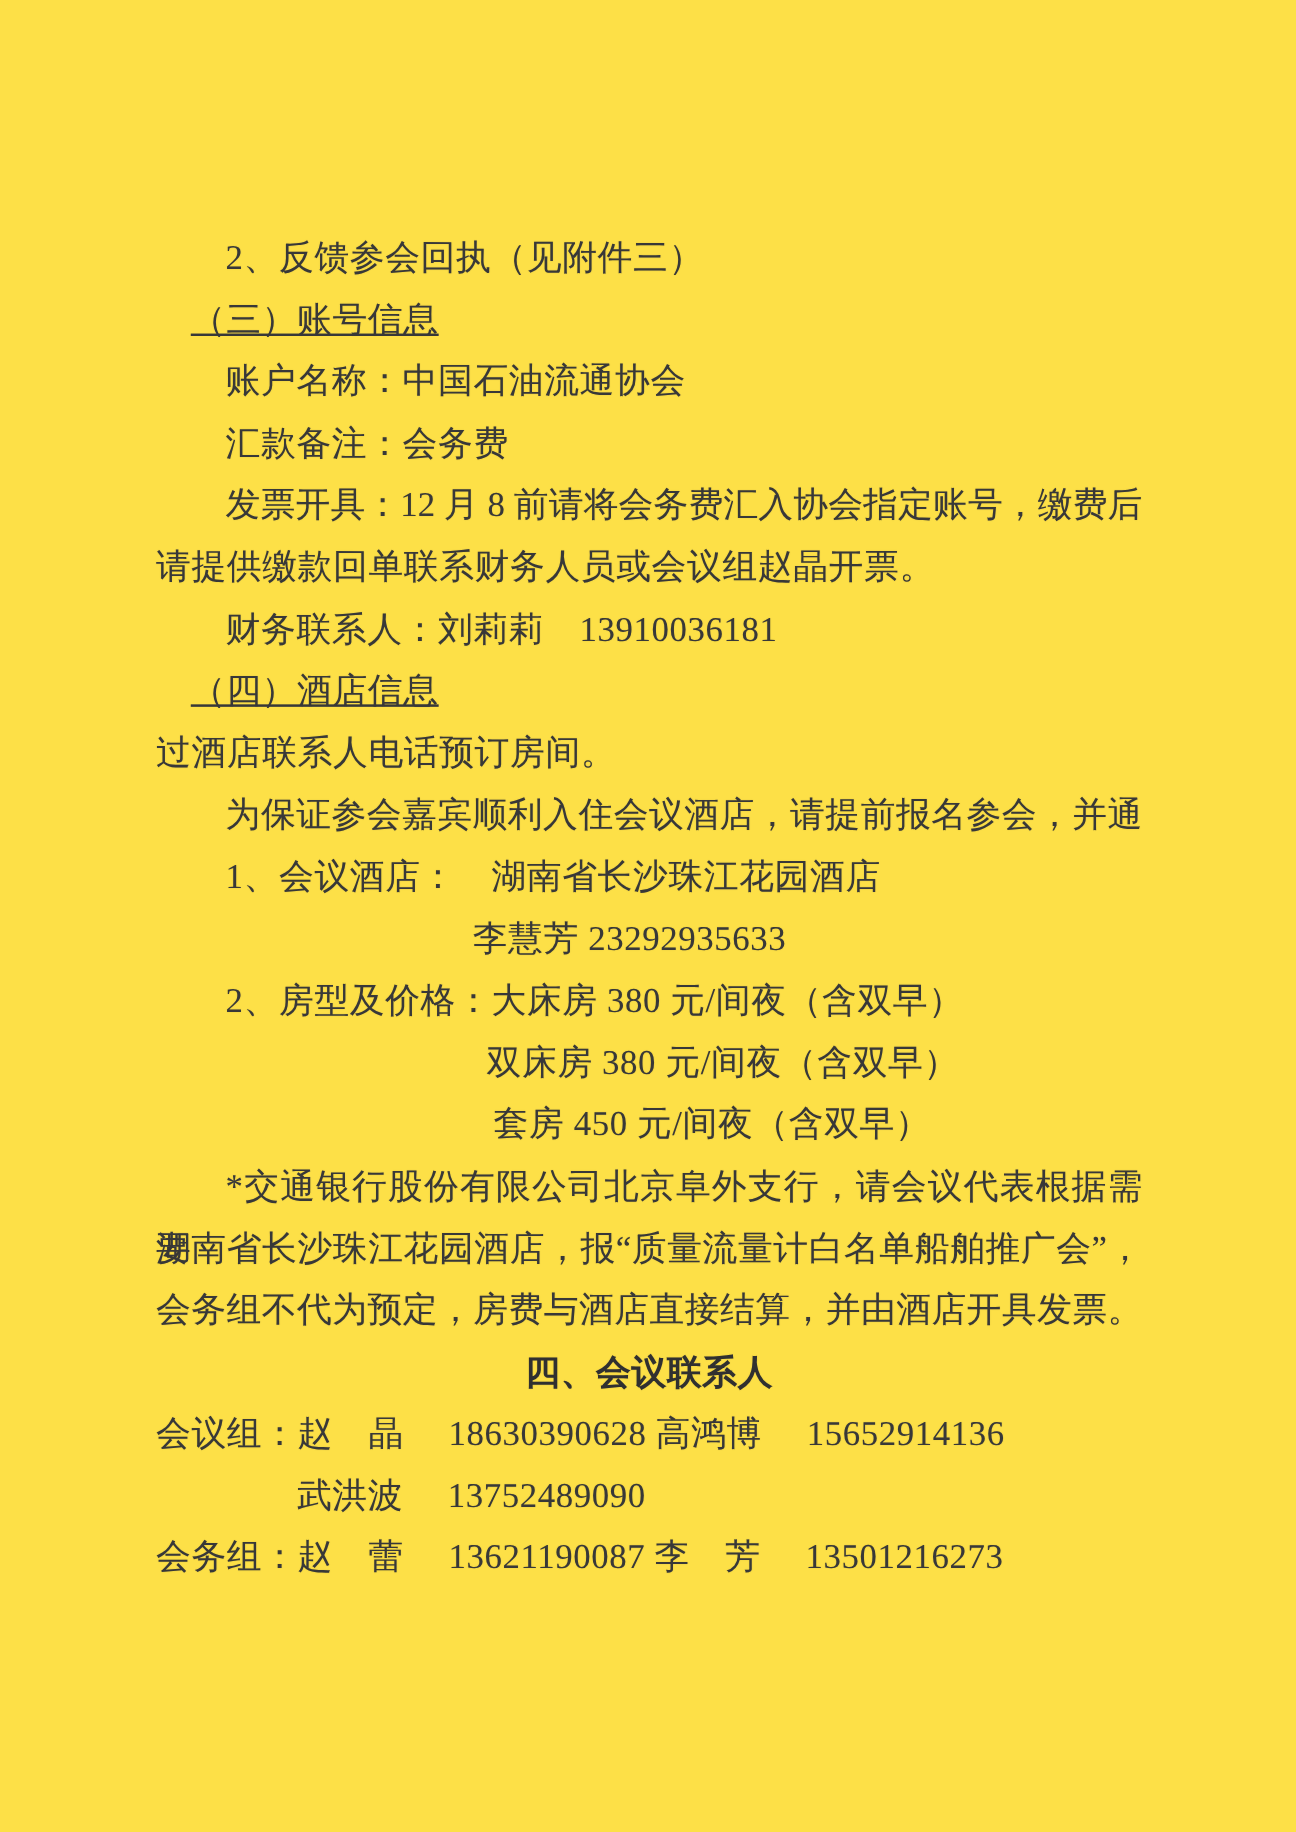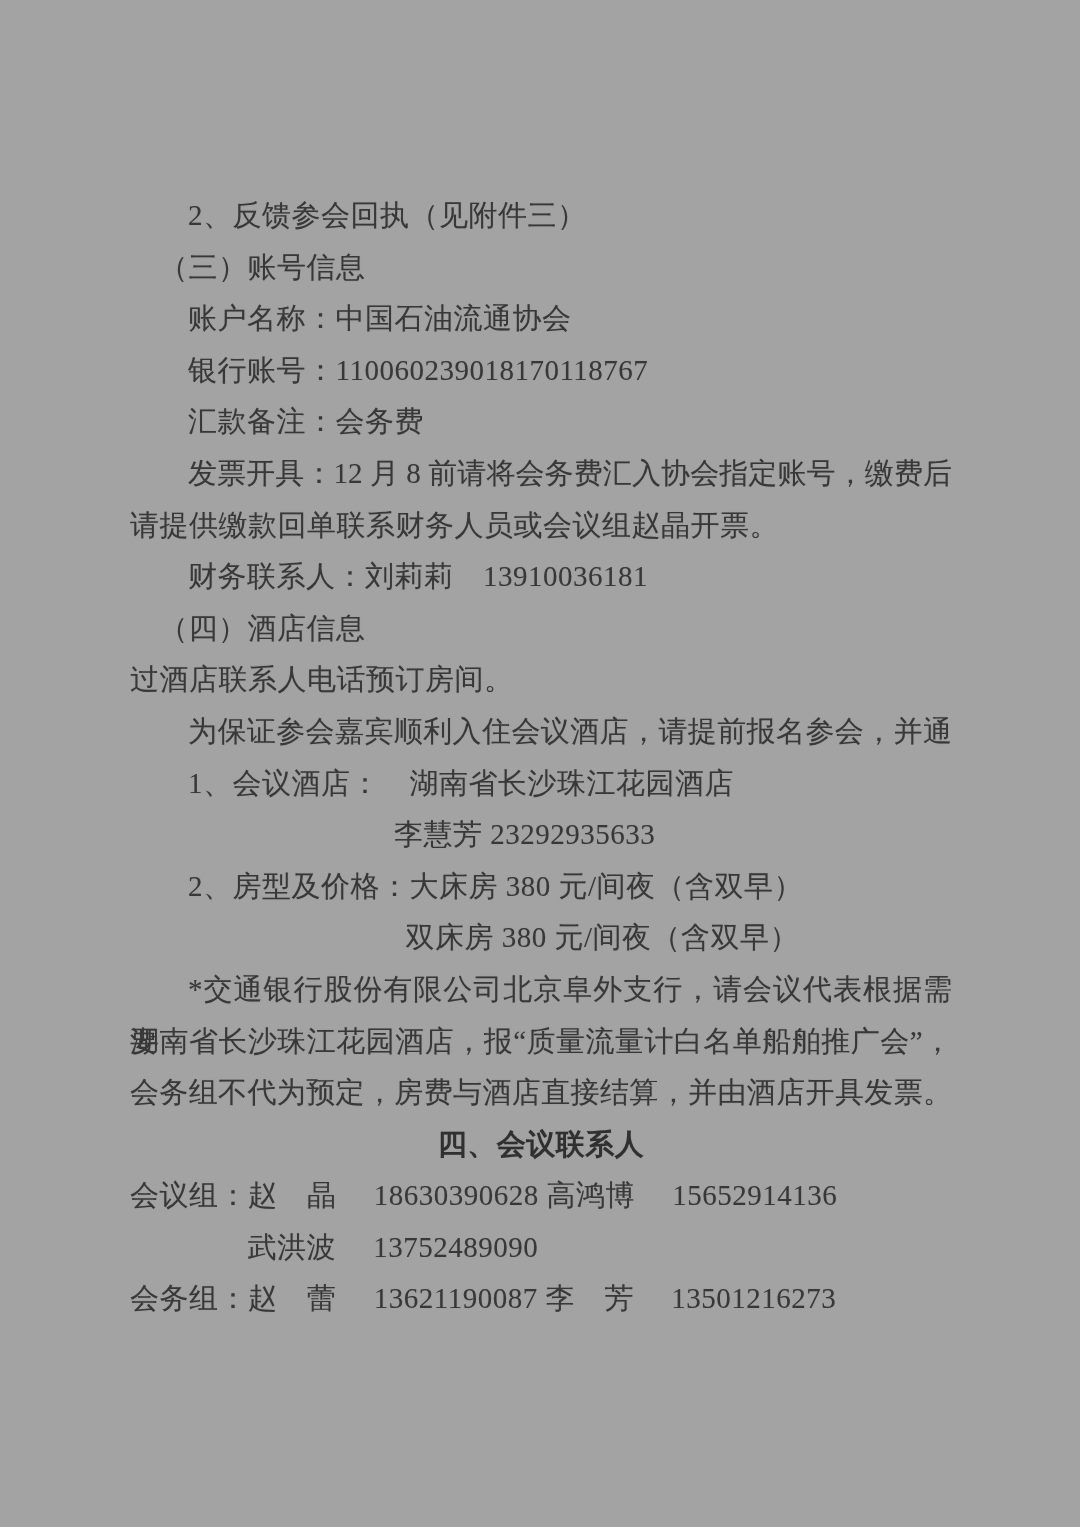--- a/index.html
+++ b/index.html
@@ -4,40 +4,40 @@
 <style>
   html, body {
     margin: 0;
     padding: 0;
     background: #ffffff;
   }
   .page {
     position: relative;
     width: 1080px;
     height: 1527px;
-    background: #a3a3a3;
+    background: #fde047;
     overflow: hidden;
     font-family: "Liberation Serif", "DejaVu Serif", serif;
     font-size: 29px;
     color: #383838;
     text-shadow: 0 0 1px rgba(60,60,60,0.25);
   }
   .content {
     position: absolute;
     left: 130px;
     top: 190px;
     width: 822px;
   }
   .line {
     height: 51.6px;
     line-height: 51.6px;
     white-space: pre;
     letter-spacing: 0.5px;
   }
-  .indent1 { text-indent: 1em; }
+  .indent1 { text-indent: 1em; text-decoration: underline; }
   .indent2 { text-indent: 2em; }
   .indent4 { text-indent: 4.05em; }
   .indent9a { text-indent: 9.1em; }
   .indent9b { text-indent: 9.5em; }
   .indent9c { text-indent: 9.7em; }
   .justify {
     white-space: normal;
     text-align: justify;
     text-align-last: justify;
     letter-spacing: 0;
@@ -45,32 +45,32 @@
   .bold { font-weight: bold; color: #303030; text-align: center; }
 </style>
 </head>
 <body>
 
 <div class="page">
   <div class="content">
     <div class="line indent2">2、反馈参会回执（见附件三）</div>
     <div class="line indent1">（三）账号信息</div>
     <div class="line indent2">账户名称：中国石油流通协会</div>
-    <div class="line indent2">银行账号：110060239018170118767</div>
     <div class="line indent2">汇款备注：会务费</div>
     <div class="line indent2 justify">发票开具：12 月 8 前请将会务费汇入协会指定账号，缴费后</div>
     <div class="line">请提供缴款回单联系财务人员或会议组赵晶开票。</div>
     <div class="line indent2">财务联系人：刘莉莉　13910036181</div>
     <div class="line indent1">（四）酒店信息</div>
     <div class="line">过酒店联系人电话预订房间。</div>
     <div class="line indent2 justify">为保证参会嘉宾顺利入住会议酒店，请提前报名参会，并通</div>
     <div class="line indent2">1、会议酒店：　湖南省长沙珠江花园酒店</div>
     <div class="line indent9a">李慧芳 23292935633</div>
     <div class="line indent2">2、房型及价格：大床房 380 元/间夜（含双早）</div>
     <div class="line indent9b">双床房 380 元/间夜（含双早）</div>
+    <div class="line indent9c">套房 450 元/间夜（含双早）</div>
     <div class="line indent2 justify">*交通银行股份有限公司北京阜外支行，请会议代表根据需要</div>
     <div class="line justify">湖南省长沙珠江花园酒店，报“质量流量计白名单船舶推广会”，</div>
     <div class="line justify">会务组不代为预定，房费与酒店直接结算，并由酒店开具发票。</div>
     <div class="line bold">四、会议联系人</div>
     <div class="line">会议组：赵　晶　 18630390628 高鸿博　 15652914136</div>
     <div class="line indent4">武洪波　 13752489090</div>
     <div class="line">会务组：赵　蕾　 13621190087 李　芳　 13501216273</div>
   </div>
 </div>
 

